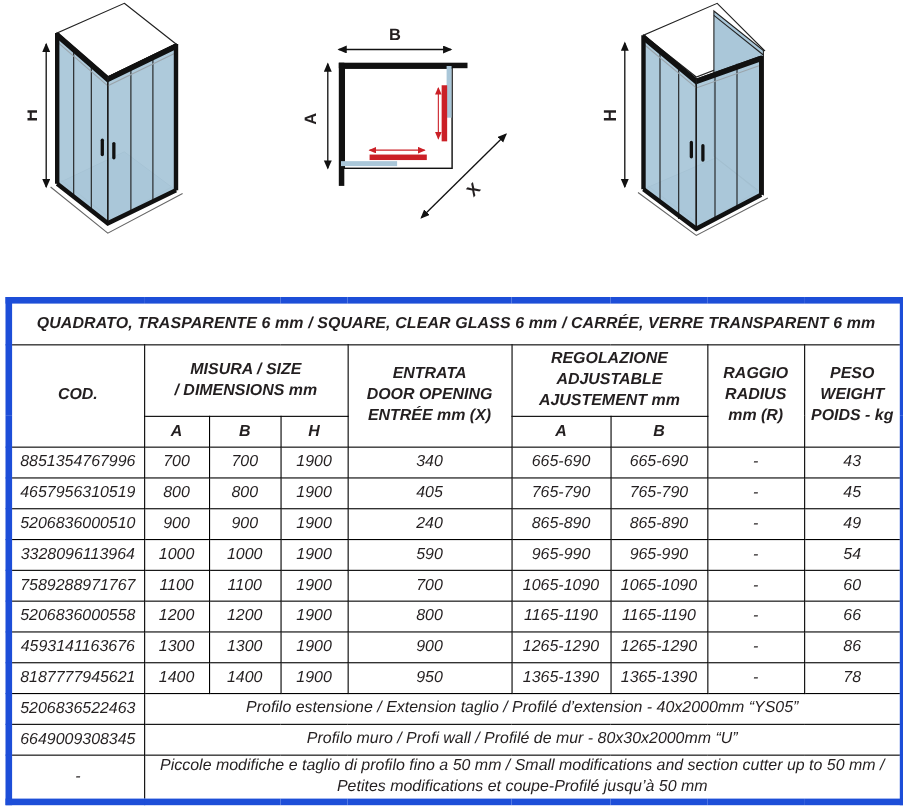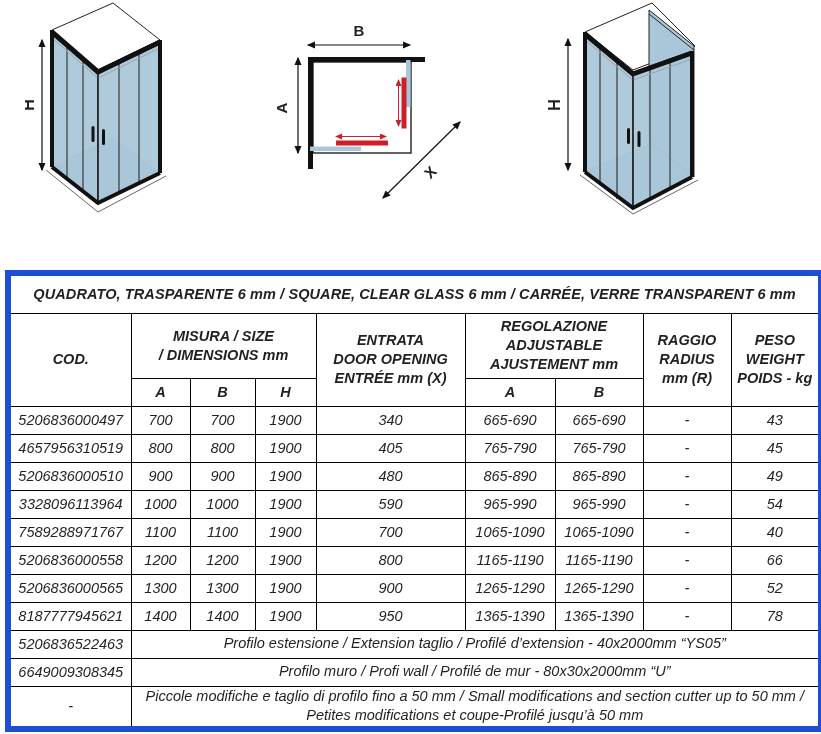--- a/index.html
+++ b/index.html
@@ -174,21 +174,21 @@
       </tr>
       <tr class="r-h2">
         <td class="sub">A</td>
         <td class="sub">B</td>
         <td class="sub">H</td>
         <td class="sub">A</td>
         <td class="sub">B</td>
       </tr>
 
       <tr class="r-data">
-        <td class="cod">5206836000497</td>
+        <td class="cod">8851354767996</td>
         <td>700</td>
         <td>700</td>
         <td>1900</td>
         <td>340</td>
         <td>665-690</td>
         <td>665-690</td>
         <td>-</td>
         <td>43</td>
       </tr>
       <tr class="r-data">
@@ -200,21 +200,21 @@
         <td>765-790</td>
         <td>765-790</td>
         <td>-</td>
         <td>45</td>
       </tr>
       <tr class="r-data">
         <td class="cod">5206836000510</td>
         <td>900</td>
         <td>900</td>
         <td>1900</td>
-        <td>480</td>
+        <td>240</td>
         <td>865-890</td>
         <td>865-890</td>
         <td>-</td>
         <td>49</td>
       </tr>
       <tr class="r-data">
         <td class="cod">3328096113964</td>
         <td>1000</td>
         <td>1000</td>
         <td>1900</td>
@@ -226,43 +226,43 @@
       </tr>
       <tr class="r-data">
         <td class="cod">7589288971767</td>
         <td>1100</td>
         <td>1100</td>
         <td>1900</td>
         <td>700</td>
         <td>1065-1090</td>
         <td>1065-1090</td>
         <td>-</td>
-        <td>40</td>
+        <td>60</td>
       </tr>
       <tr class="r-data">
         <td class="cod">5206836000558</td>
         <td>1200</td>
         <td>1200</td>
         <td>1900</td>
         <td>800</td>
         <td>1165-1190</td>
         <td>1165-1190</td>
         <td>-</td>
         <td>66</td>
       </tr>
       <tr class="r-data">
-        <td class="cod">5206836000565</td>
+        <td class="cod">4593141163676</td>
         <td>1300</td>
         <td>1300</td>
         <td>1900</td>
         <td>900</td>
         <td>1265-1290</td>
         <td>1265-1290</td>
         <td>-</td>
-        <td>52</td>
+        <td>86</td>
       </tr>
       <tr class="r-data">
         <td class="cod">8187777945621</td>
         <td>1400</td>
         <td>1400</td>
         <td>1900</td>
         <td>950</td>
         <td>1365-1390</td>
         <td>1365-1390</td>
         <td>-</td>

